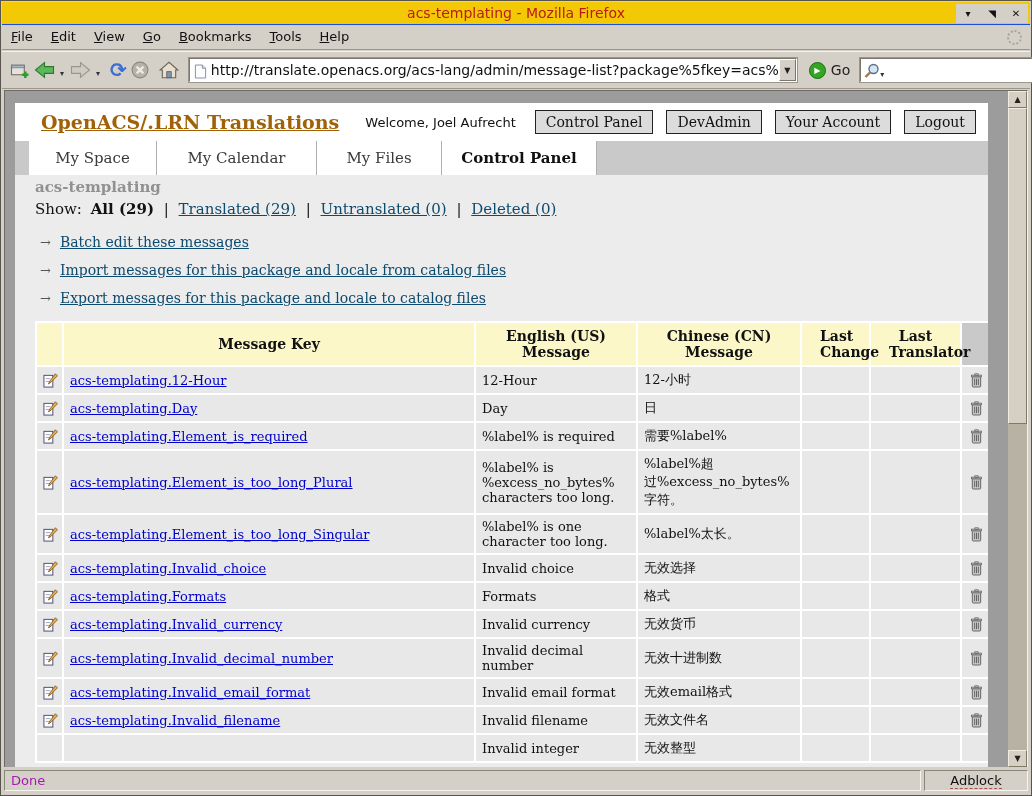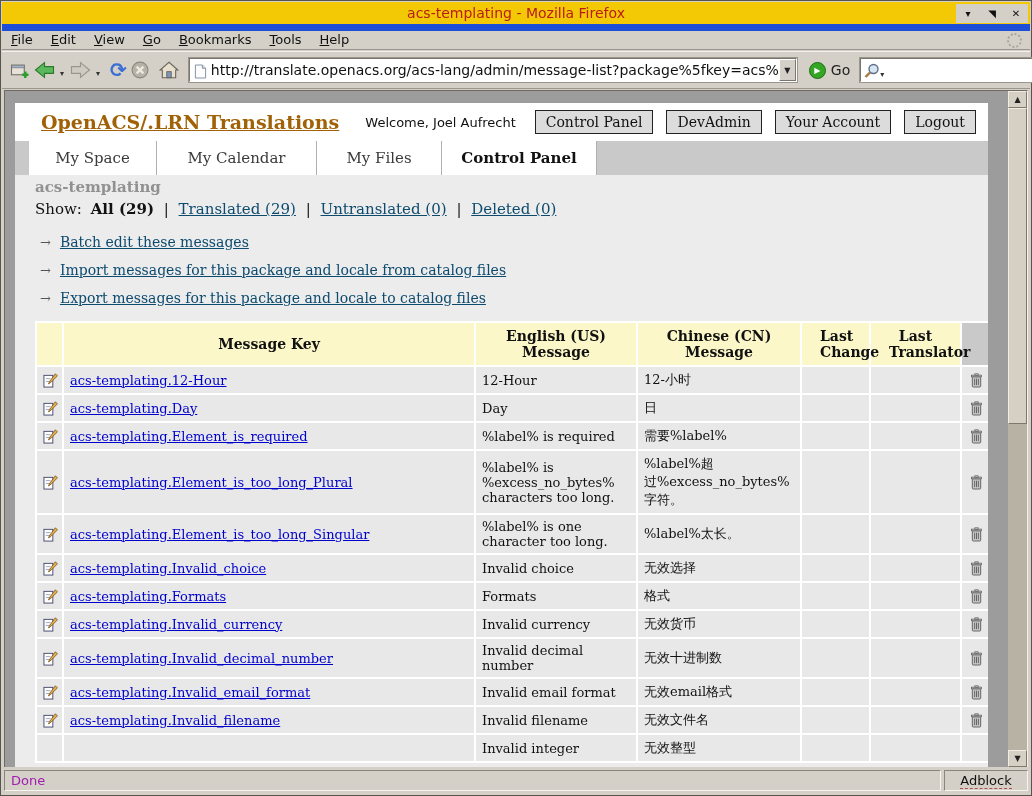--- a/index.html
+++ b/index.html
@@ -11,21 +11,21 @@
   .titlebar { position:absolute; left:1px; right:1px; top:1px; height:22px; background:#f3c804;
               display:flex; align-items:center; justify-content:center; }
   .titlebar .wtitle { font-size:14px; color:#b91c1c; }
   .win-controls { position:absolute; right:2px; top:2px; height:19px; width:72px; background:#d4d0c8;
                   display:flex; align-items:center; justify-content:space-around; }
   .win-btn { width:20px; height:17px; font-size:10px; line-height:17px; text-align:center; color:#111;
              font-weight:bold; cursor:default; }
 
   
   .menubar { position:absolute; left:1px; right:1px; top:23px; height:26px; background:#d4d0c8;
-             border-top:7px solid #1d4ed8; border-bottom:1px solid #9a968e; display:flex; align-items:center; }
+             border-top:1px solid #1d4ed8; border-bottom:1px solid #9a968e; display:flex; align-items:center; }
   .menu-item { display:inline-block; padding:0 9px; font-size:13px; color:#111; line-height:24px; }
   .menu-item::first-letter { text-decoration:underline; }
   .throbber { margin-left:auto; margin-right:8px; width:15px; height:15px; border-radius:50%;
               border:2px dotted #a9a49a; }
 
   
   .toolbar { position:absolute; left:1px; right:1px; top:50px; height:38px; background:#d4d0c8;
              border-top:1px solid #f4f2ee; border-bottom:1px solid #9a968e;
              display:flex; align-items:center; padding:0 8px; }
   .tool-ic { display:inline-flex; align-items:center; justify-content:center; margin-right:4px; }
@@ -464,18 +464,18 @@
       <div class="sb-btn sb-up">▲</div>
       <div class="sb-thumb"></div>
       <div class="sb-btn sb-down">▼</div>
     </div>
   </div>
 
   <div style="position:absolute; left:1px; right:1px; bottom:1px; height:27px; background:#d4d0c8; display:flex; align-items:center; padding:0 2px; gap:3px;">
     <div style="flex:1; height:21px; border:1px solid; border-color:#8a8679 #f6f4ee #f6f4ee #8a8679; display:flex; align-items:center; padding-left:6px;">
       <span style="font-size:13px; color:#a21caf;">Done</span>
     </div>
-    <div style="width:84px; height:21px; border:1px solid; border-color:#8a8679 #f6f4ee #f6f4ee #8a8679; display:flex; align-items:center; justify-content:center;">
+    <div style="width:104px; height:21px; border:1px solid; border-color:#8a8679 #f6f4ee #f6f4ee #8a8679; display:flex; align-items:center; justify-content:center;">
       <span style="font-size:13px; color:#111; border-bottom:1px dashed #b05050; line-height:15px;">Adblock</span>
     </div>
   </div>
 
 </div>
 
 </body></html>

